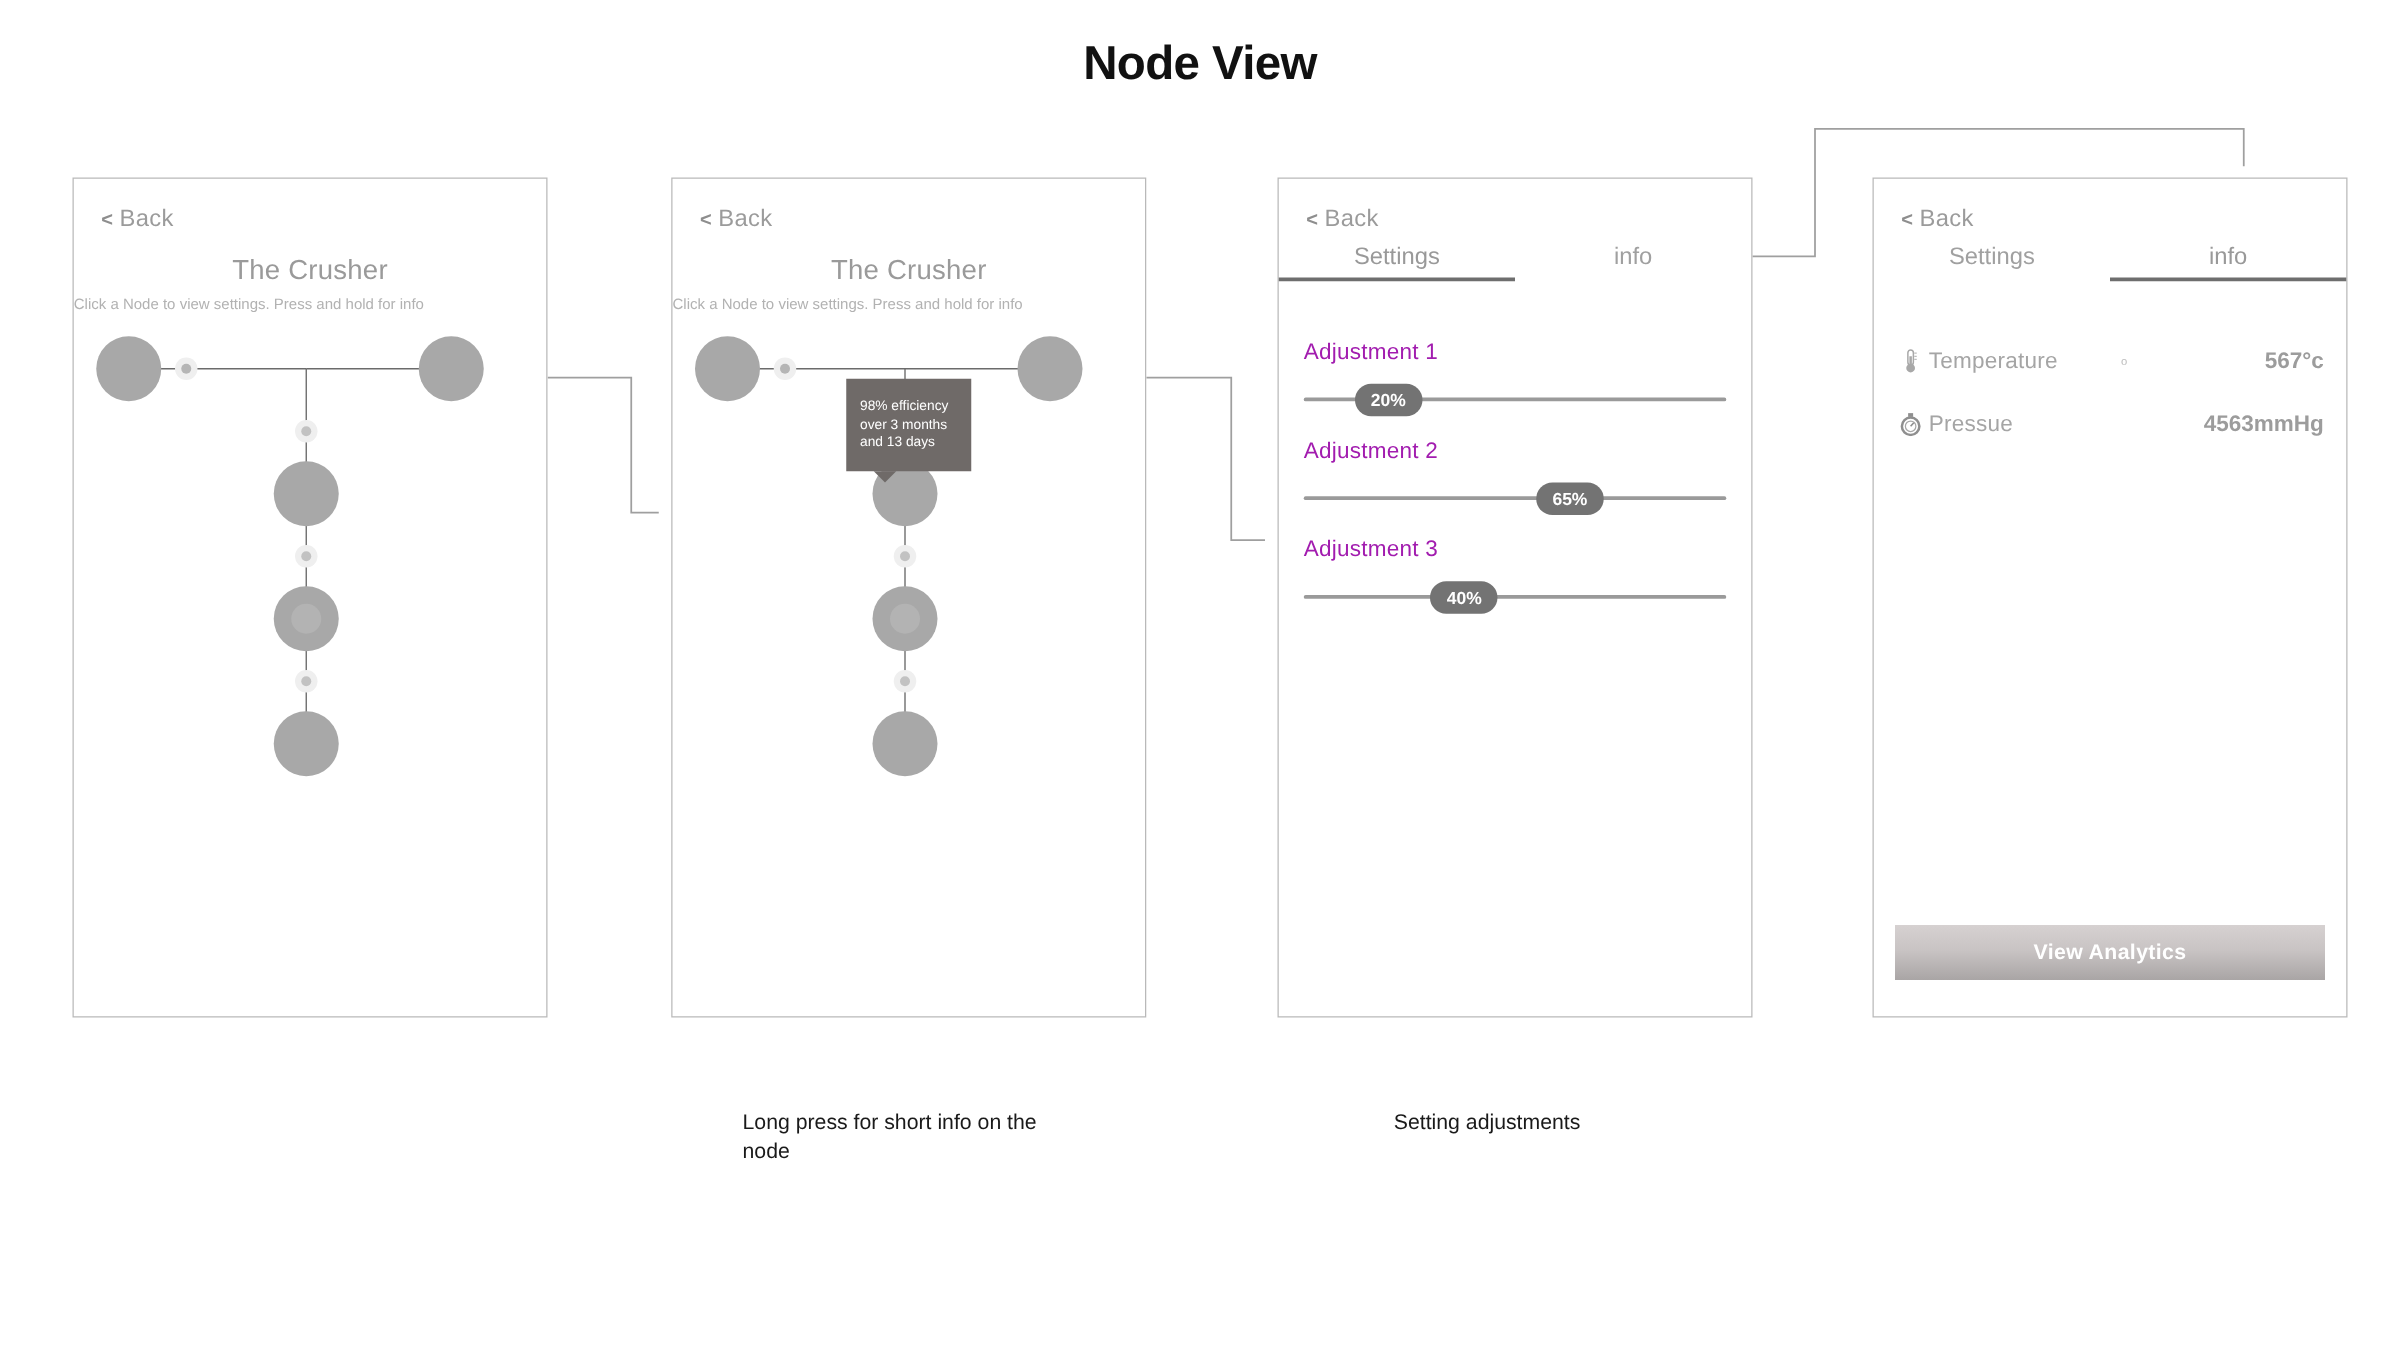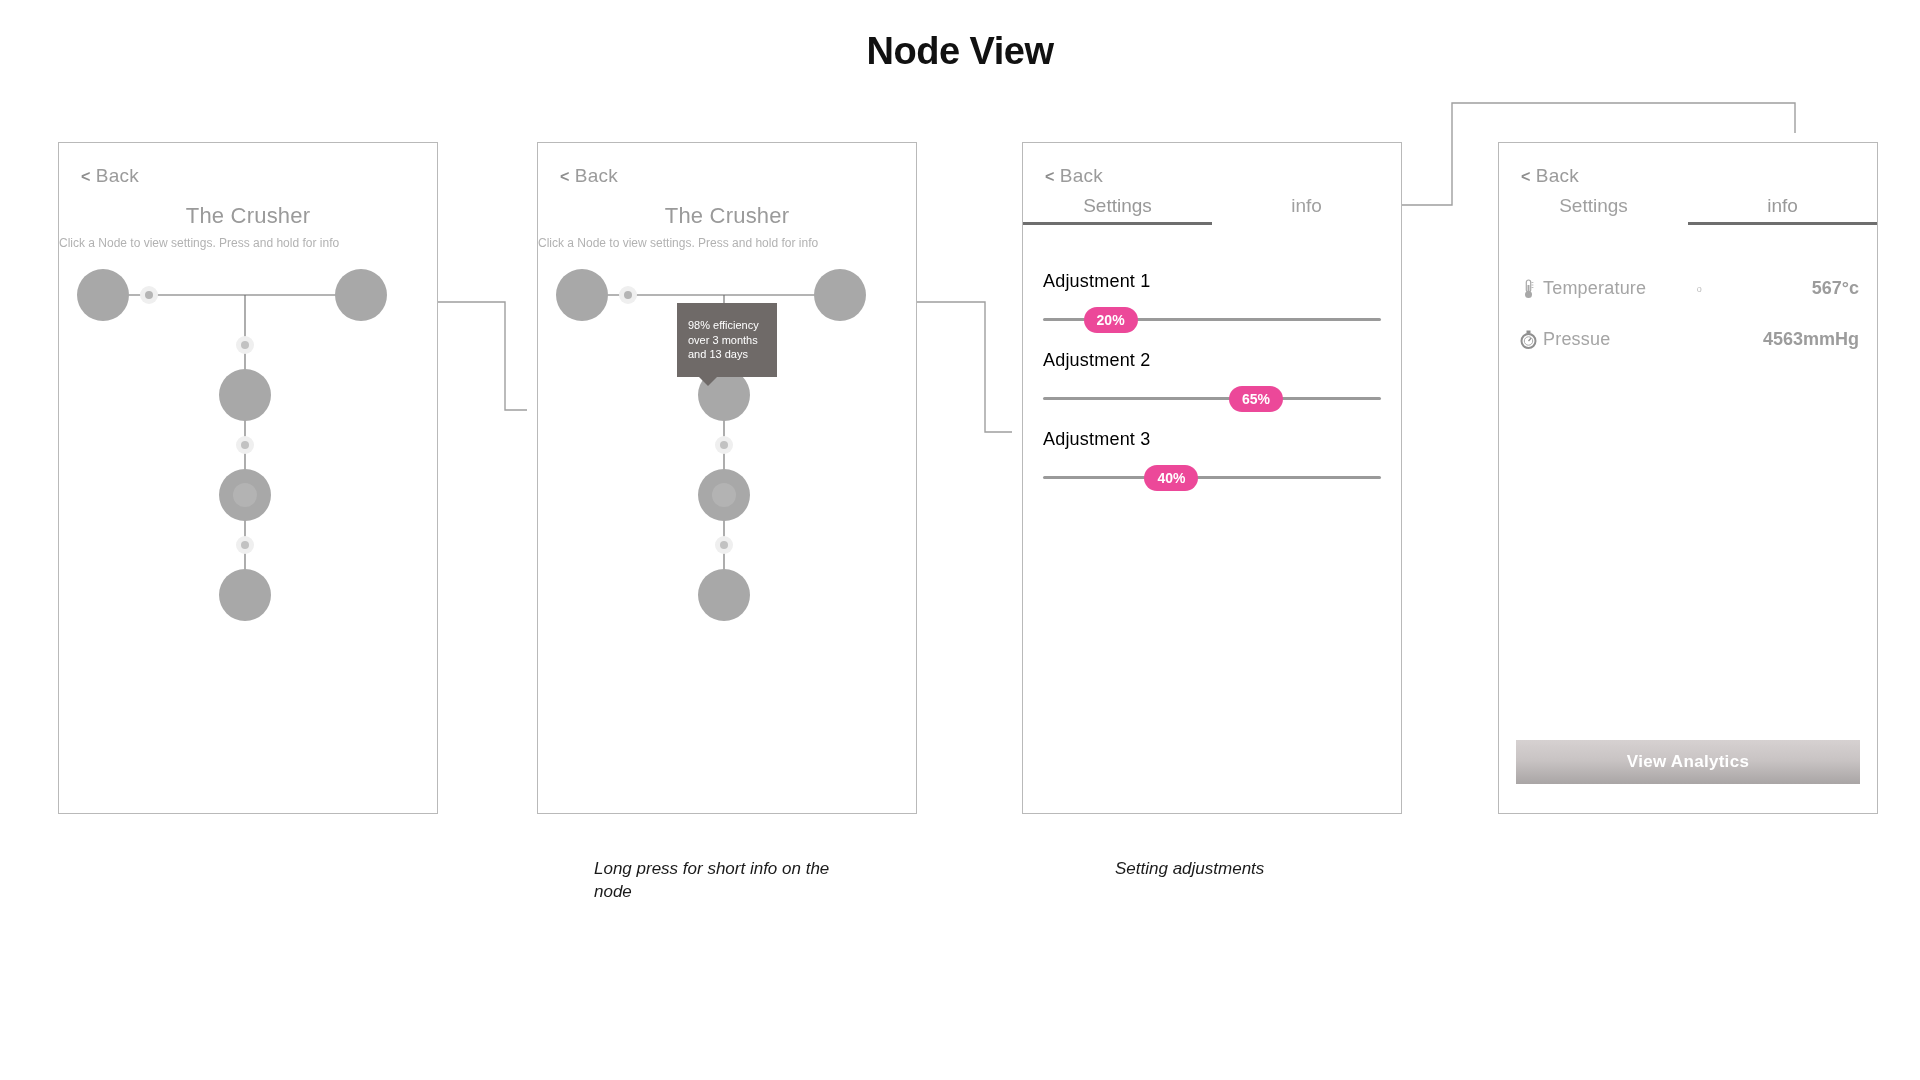--- a/index.html
+++ b/index.html
@@ -121,35 +121,35 @@
   }
   .tab.active {
     color: #999999;
     border-bottom-color: #6e6e6e;
   }
 
   
   .slider-group { position: absolute; left: 20px; right: 20px; }
   .slider-label {
     font-size: 18px;
-    color: #000000;
+    color: #a21caf;
     margin-bottom: 26px;
     letter-spacing: 0.2px;
   }
   .slider-track {
     position: relative;
     height: 3px;
     background: #9a9a9a;
     border-radius: 2px;
   }
   .slider-thumb {
     position: absolute;
     top: 50%;
     transform: translate(-50%, -50%);
-    background: #ec4899;
+    background: #737373;
     color: #ffffff;
     font-size: 14px;
     font-weight: bold;
     padding: 5px 13px;
     border-radius: 13px;
     white-space: nowrap;
     cursor: pointer;
   }
 
   
@@ -200,23 +200,23 @@
     align-items: center;
     justify-content: center;
     cursor: pointer;
     letter-spacing: 0.3px;
   }
 
   
   .caption {
     position: absolute;
     font-size: 17px;
-    font-style: italic;
     color: #1a1a1a;
     line-height: 1.35;
+    margin-top: 29px;
   }
   #caption-1 { left: 594px; top: 858px; width: 260px; }
   #caption-2 { left: 1115px; top: 858px; width: 260px; }
 
   
   .connectors {
     position: absolute;
     top: 0; left: 0;
     width: 1920px; height: 1080px;
     pointer-events: none;

